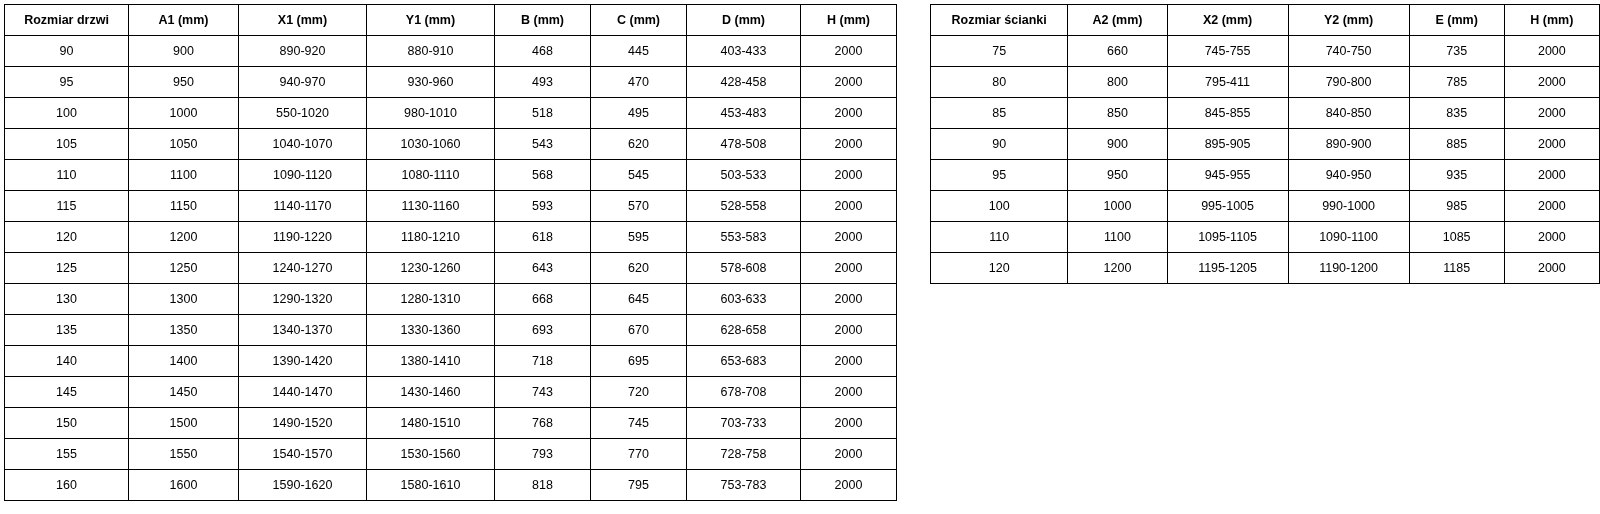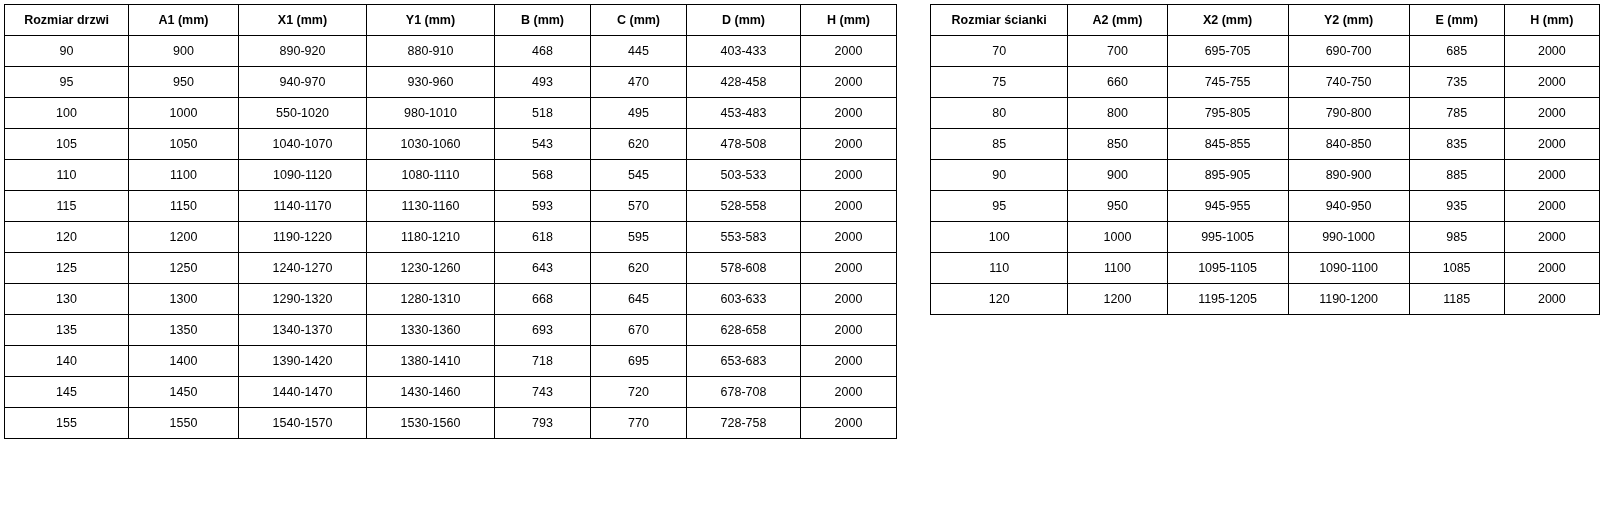--- a/index.html
+++ b/index.html
@@ -210,27 +210,47 @@
             <td>145</td>
             <td>1450</td>
             <td>1440-1470</td>
             <td>1430-1460</td>
             <td>743</td>
             <td>720</td>
             <td>678-708</td>
             <td>2000</td>
           </tr>
           <tr>
+            <td>150</td>
+            <td>1500</td>
+            <td>1490-1520</td>
+            <td>1480-1510</td>
+            <td>768</td>
+            <td>745</td>
+            <td>703-733</td>
+            <td>2000</td>
+          </tr>
+          <tr>
             <td>155</td>
             <td>1550</td>
             <td>1540-1570</td>
             <td>1530-1560</td>
             <td>793</td>
             <td>770</td>
             <td>728-758</td>
+            <td>2000</td>
+          </tr>
+          <tr>
+            <td>160</td>
+            <td>1600</td>
+            <td>1590-1620</td>
+            <td>1580-1610</td>
+            <td>818</td>
+            <td>795</td>
+            <td>753-783</td>
             <td>2000</td>
           </tr>
         </tbody>
     </table>
   </div>
 
   <div class="table-wrap right">
     <table class="tbl-walls">
       <colgroup>
         <col class="c0">
@@ -245,39 +265,31 @@
             <th>Rozmiar ścianki</th>
             <th>A2 (mm)</th>
             <th>X2 (mm)</th>
             <th>Y2 (mm)</th>
             <th>E (mm)</th>
             <th>H (mm)</th>
           </tr>
       </thead>
       <tbody id="walls-body">
           <tr>
-            <td>70</td>
-            <td>700</td>
-            <td>695-705</td>
-            <td>690-700</td>
-            <td>685</td>
-            <td>2000</td>
-          </tr>
-          <tr>
             <td>75</td>
             <td>660</td>
             <td>745-755</td>
             <td>740-750</td>
             <td>735</td>
             <td>2000</td>
           </tr>
           <tr>
             <td>80</td>
             <td>800</td>
-            <td>795-805</td>
+            <td>795-411</td>
             <td>790-800</td>
             <td>785</td>
             <td>2000</td>
           </tr>
           <tr>
             <td>85</td>
             <td>850</td>
             <td>845-855</td>
             <td>840-850</td>
             <td>835</td>

